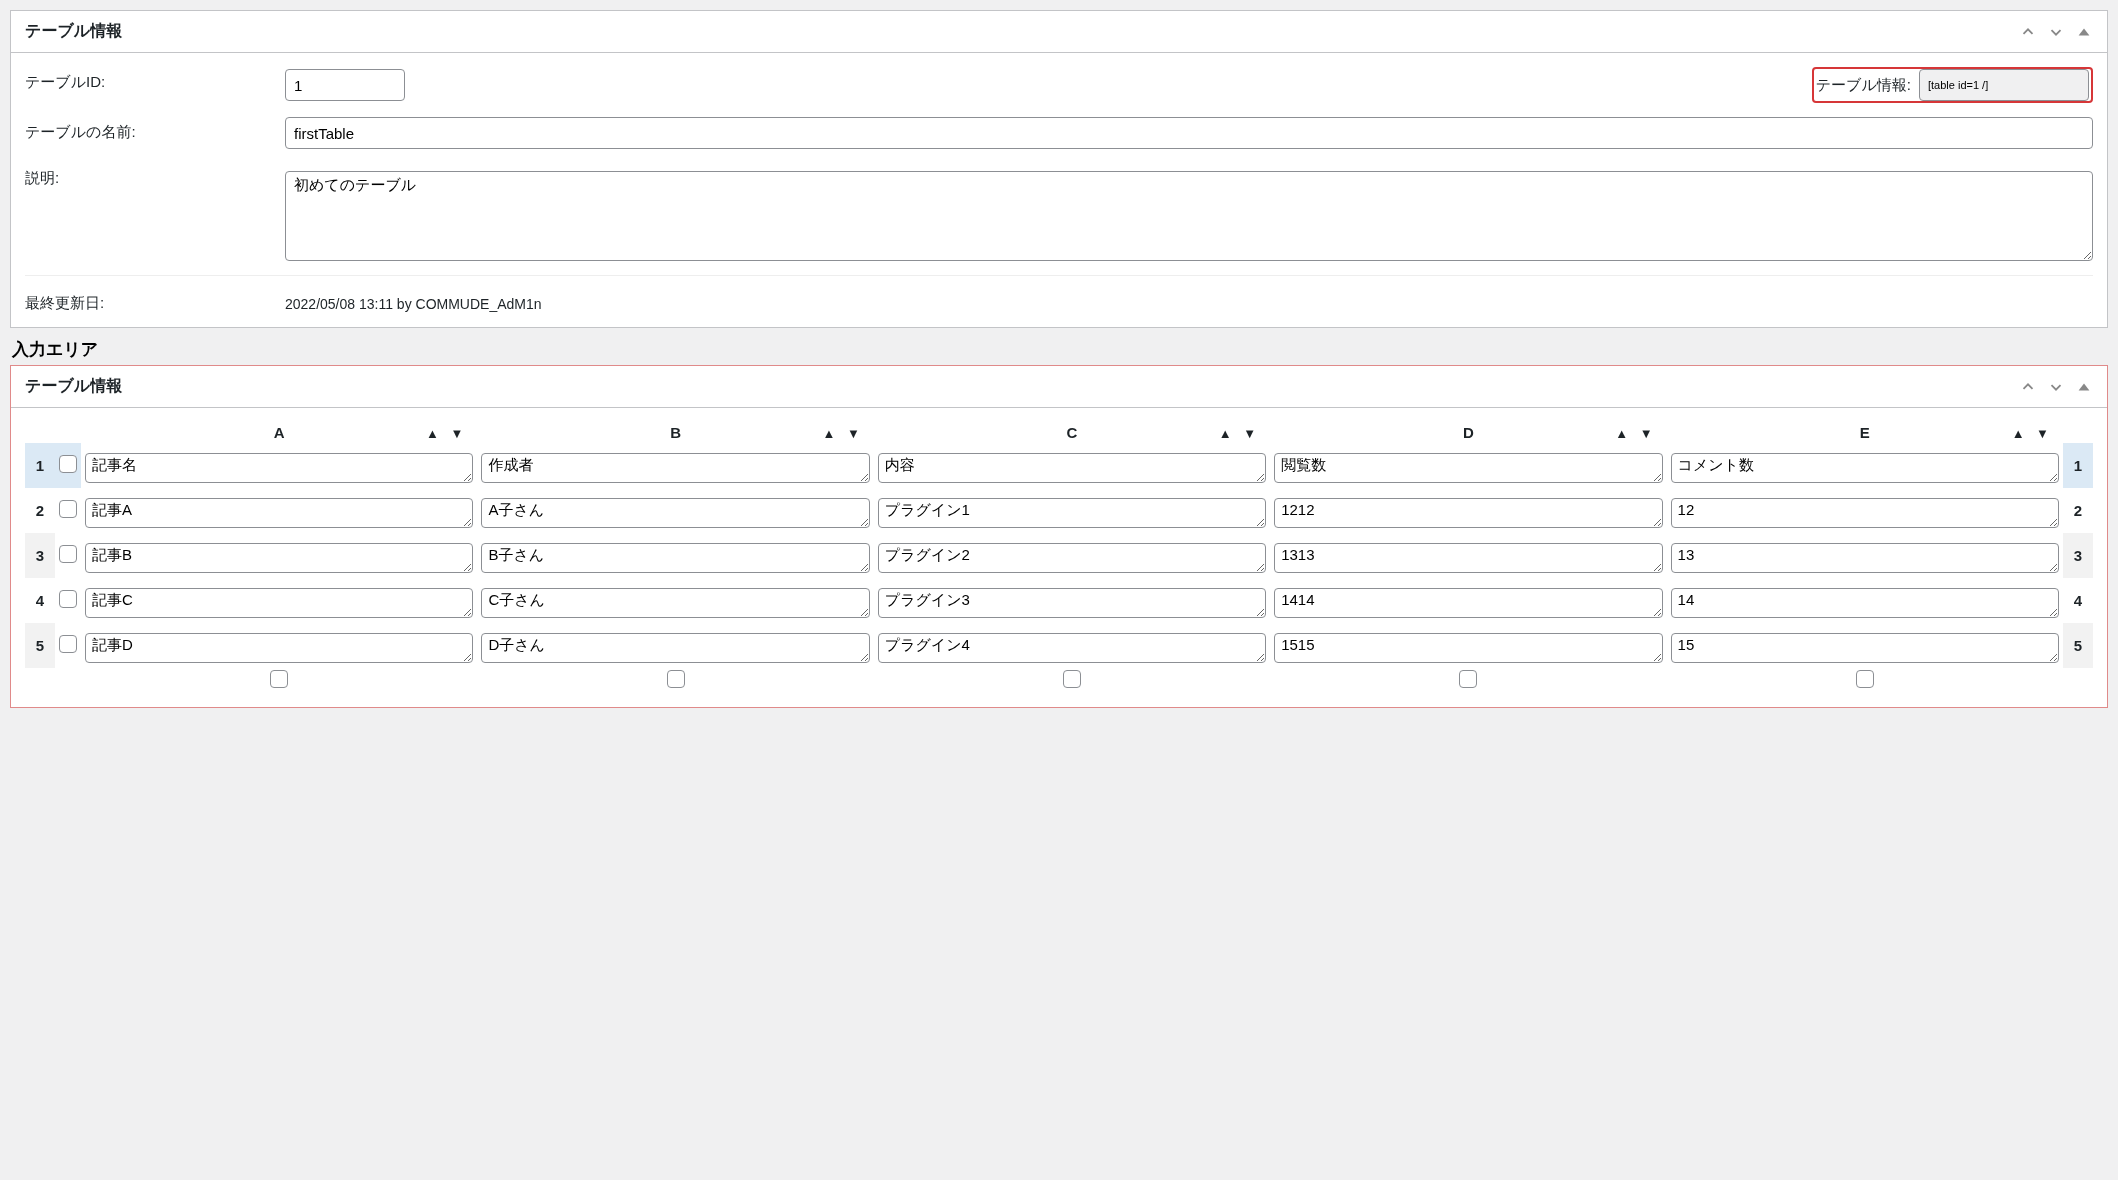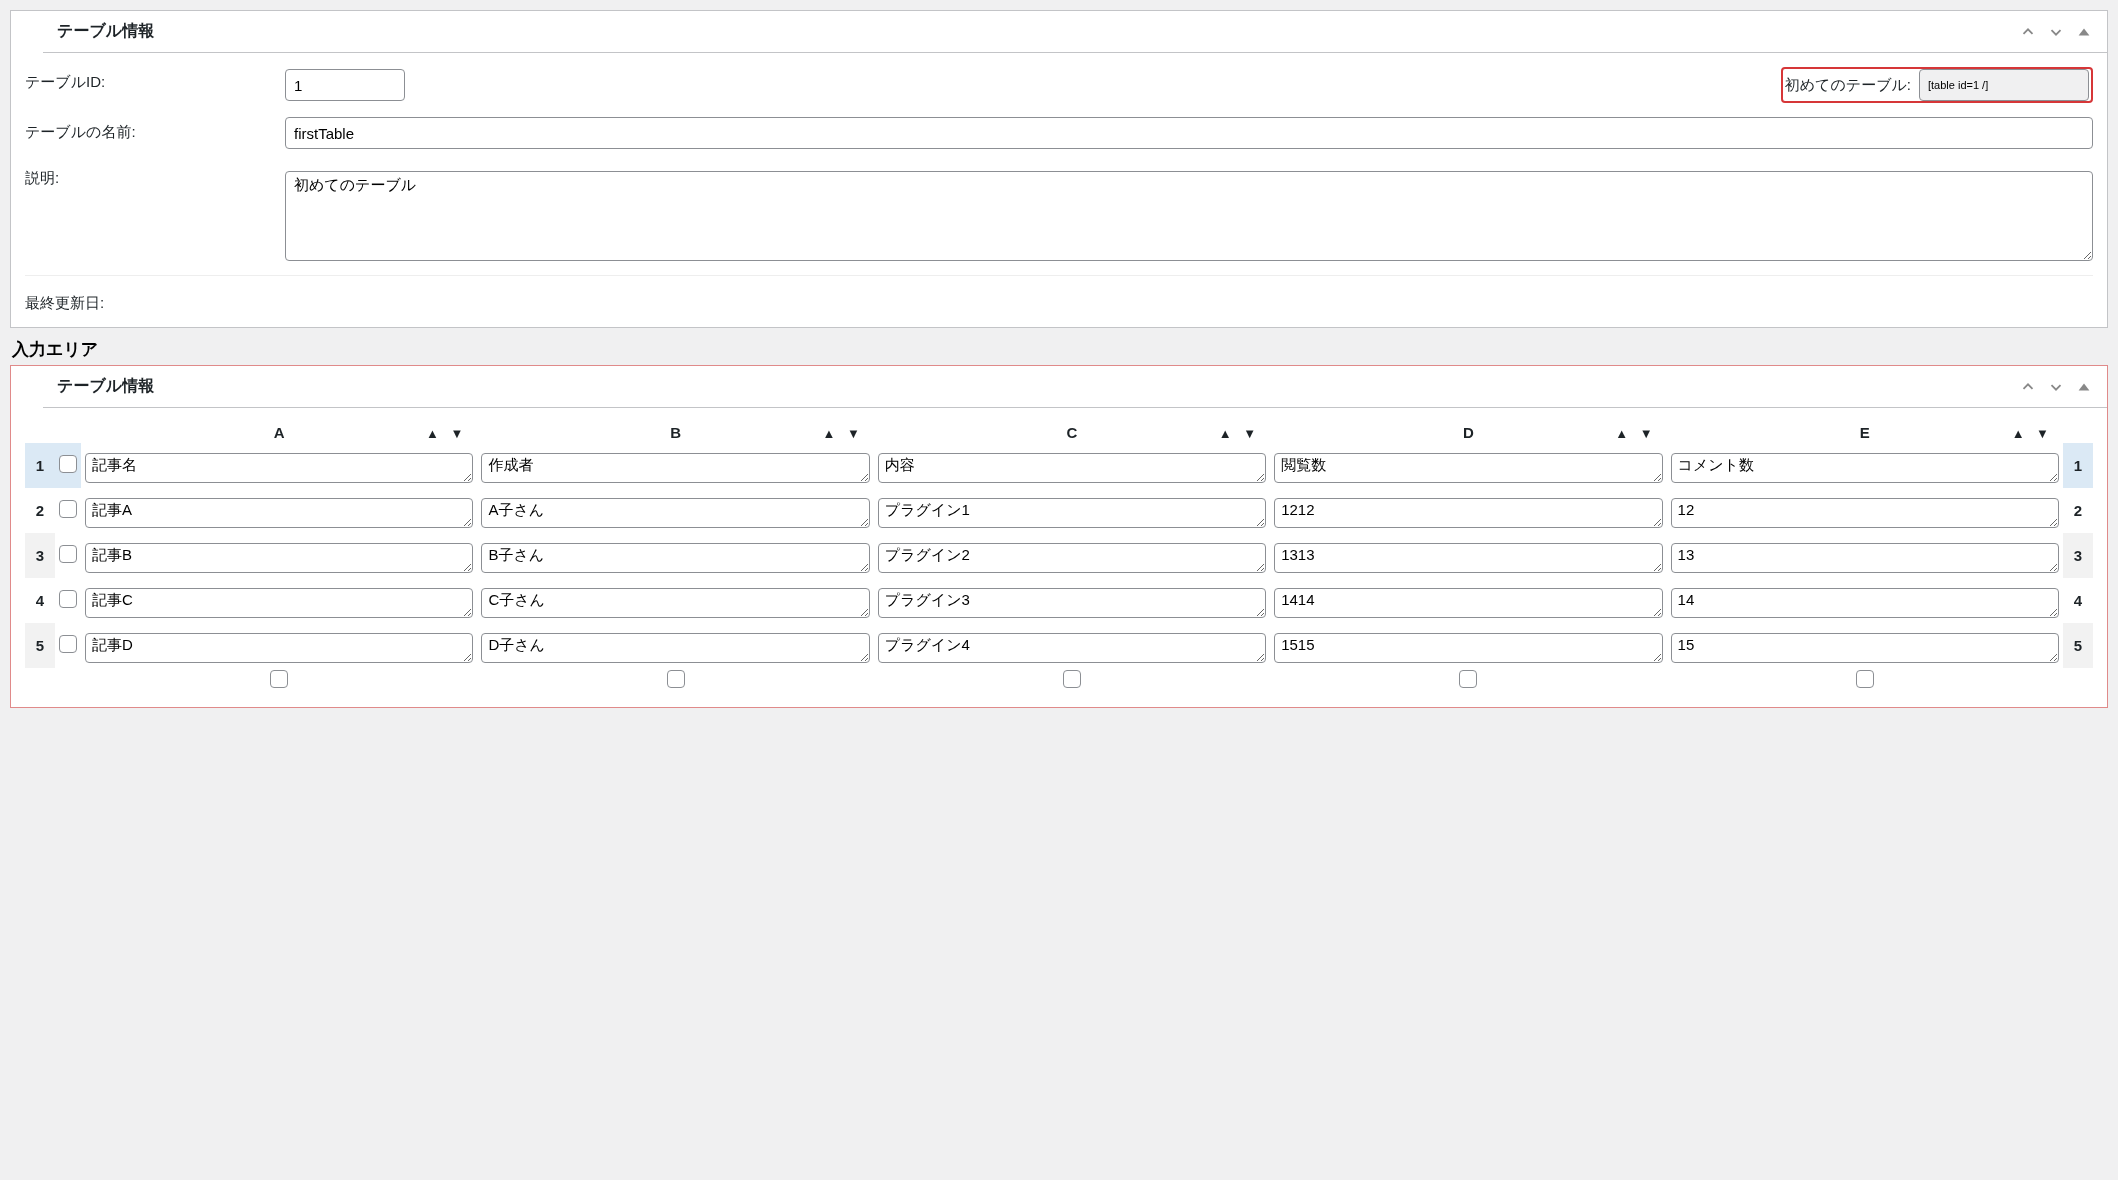--- a/index.html
+++ b/index.html
@@ -1,18 +1,18 @@
 <!DOCTYPE html>
 <html><head>
 <meta charset="utf-8">
 <style>
 * { box-sizing: border-box; margin: 0; padding: 0; }
 body { font-family: -apple-system, BlinkMacSystemFont, "Segoe UI", sans-serif; background: #f0f0f1; padding: 10px; color: #1d2327; font-size: 14px; }
 .panel { background: #fff; border: 1px solid #c3c4c7; margin-bottom: 10px; }
-.panel-header { display: flex; justify-content: space-between; align-items: center; padding: 10px 14px; border-bottom: 1px solid #c3c4c7; margin-left: 32px; }
+.panel-header { display: flex; justify-content: space-between; align-items: center; padding: 10px 14px; border-bottom: 1px solid #c3c4c7; }
 .panel-title { font-size: 16px; font-weight: 600; }
 .panel-actions { display: flex; gap: 10px; align-items: center; }
 .panel-actions svg { width: 18px; height: 18px; cursor: pointer; color: #888; }
 .panel-body { padding: 14px; position: relative; }
 .form-row { display: flex; align-items: flex-start; margin-bottom: 14px; }
 .form-label { width: 260px; flex-shrink: 0; padding-top: 6px; font-size: 15px; }
 .form-field { flex: 1; display: flex; align-items: center; gap: 20px; }
 input[type=text].small { width: 120px; padding: 4px 8px; border: 1px solid #8c8f94; border-radius: 4px; font-size: 15px; height: 32px; }
 input[type=text].wide { width: 100%; padding: 4px 8px; border: 1px solid #8c8f94; border-radius: 4px; font-size: 15px; height: 32px; }
 input[type=text].short { width: 170px; padding: 4px 8px; border: 1px solid #8c8f94; border-radius: 4px; font-size: 11px; height: 32px; background: #f0f0f1; }
@@ -59,21 +59,21 @@
     </div>
   </div>
   <div class="panel-body">
 
     <div class="form-row">
       <div class="form-label">テーブルID:</div>
       <div class="form-field">
         <input type="text" class="small" value="1" style="">
         <div style="flex:1"></div>
         <div class="shortcode-group redhi">
-          <label>初めてのテーブル:</label>
+          <label>テーブル情報:</label>
           <input type="text" class="short" readonly="" value="[table id=1 /]" style="">
         </div>
       </div>
     </div>
 
     <div class="form-row">
       <div class="form-label">テーブルの名前:</div>
       <div class="form-field">
         <input type="text" class="wide" value="firstTable" style="">
       </div>
@@ -81,20 +81,21 @@
 
     <div class="form-row">
       <div class="form-label">説明:</div>
       <div class="form-field">
         <textarea style="">初めてのテーブル</textarea>
       </div>
     </div>
 
     <div class="last-row">
       <div class="form-label">最終更新日:</div>
+      <div class="form-field" style="padding-top:6px;">2022/05/08 13:11 by COMMUDE_AdM1n</div>
     </div>
 
   </div>
 </div>
 
 <div class="input-area-label">入力エリア</div>
 
 <div class="panel redbox">
   <div class="panel-header">
     <div class="panel-title">テーブル情報</div>

